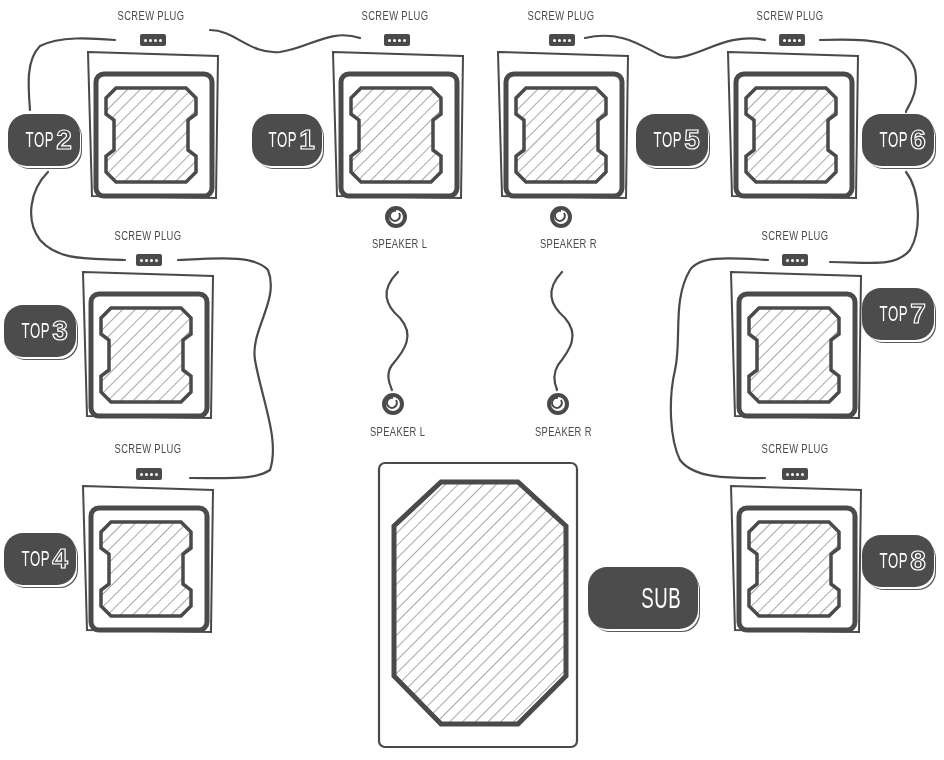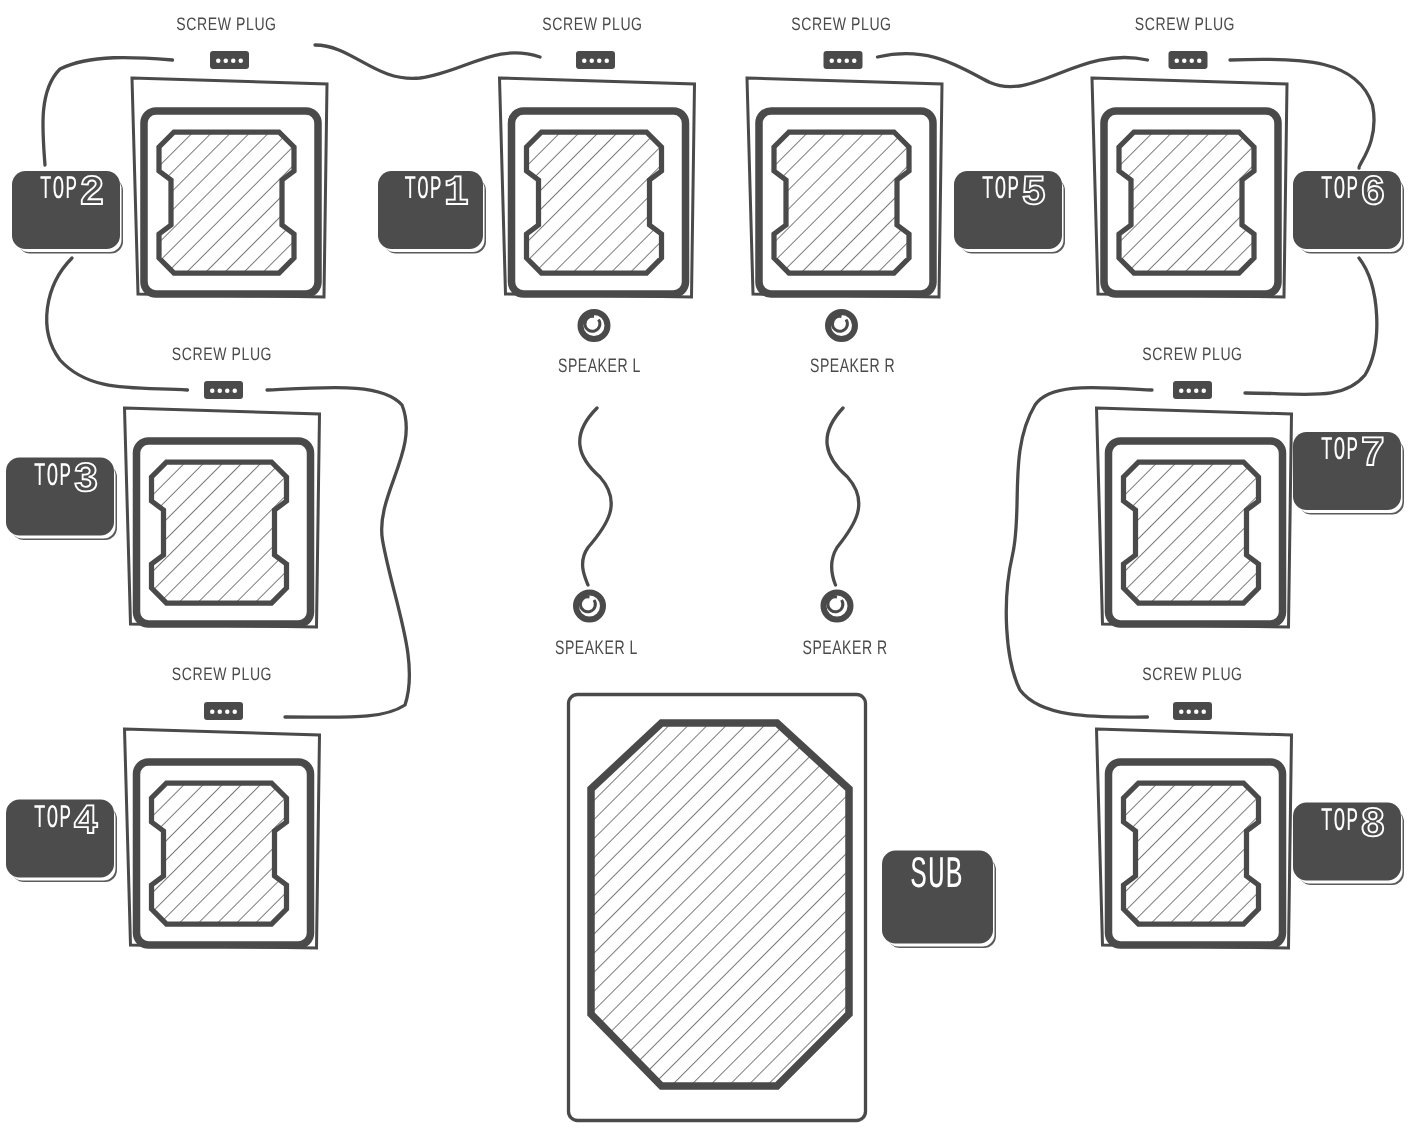--- a/index.html
+++ b/index.html
@@ -4,22 +4,22 @@
 <style>
   html, body { margin: 0; padding: 0; background: #ffffff; }
   body { width: 944px; height: 760px; position: relative; overflow: hidden;
          font-family: "DejaVu Sans Condensed", "DejaVu Sans", sans-serif; color: #4a4a4a; }
   #canvas { position: absolute; left: 0; top: 0; width: 944px; height: 760px; }
   .plug-label { position: absolute; font-family: "Liberation Sans Narrow", "Liberation Sans", sans-serif;
                 font-size: 12px; letter-spacing: 0.5px; color: #4a4a4a; transform: scaleX(0.78); transform-origin: center;
                 white-space: nowrap; text-align: center; width: 90px; }
   .plug { position: absolute; width: 26px; height: 12px; background: #4a4a4a; border-radius: 2px; }
   .plug i { position: absolute; top: 5px; width: 3px; height: 3px; background: #fff; border-radius: 50%; }
-  .tag { position: absolute; background: #4c4c4c; color: #fff; border-radius: 9px;
-         display: flex; align-items: flex-start; justify-content: center; font-family: Liberation Mono, monospace;
+  .tag { position: absolute; background: #4c4c4c; color: #fff; border-radius: 19px;
+         display: flex; align-items: center; justify-content: center; font-family: Liberation Sans, sans-serif;
          box-shadow: 2px 3px 0 -1px #fff, 3px 4px 0 -1px #5a5a5a; }
   .tag .t-text { font-size: 22px; transform: scaleX(0.6); letter-spacing: 1px; display: inline-block; }
   .tag .t-num { font-size: 28px; font-weight: bold; color: #4c4c4c; -webkit-text-stroke: 1.2px #fff;
                 margin-left: -8px; display: inline-block; }
   .sp-label { position: absolute; font-family: "Liberation Sans", sans-serif; font-size: 13px; color: #4a4a4a;
               transform: scaleX(0.72); transform-origin: left center; white-space: nowrap; letter-spacing: 0.5px; }
   .sub-tag .t-text { font-size: 30px; transform: scaleX(0.62); }
 </style>
 </head>
 <body>
@@ -189,20 +189,20 @@
 </div>
 <div class="tag" style="left:4px; top:533px; width:72px; height:52px;">
   <span class="t-text">TOP</span>
   <span class="t-num">4</span>
 </div>
 <div class="tag" style="left:862px; top:535px; width:72px; height:52px;">
   <span class="t-text">TOP</span>
   <span class="t-num">8</span>
 </div>
 
-<div class="tag sub-tag" style="left:588px; top:567px; width:74px; height:62px;">
+<div class="tag sub-tag" style="left:588px; top:567px; width:74px; height:62px;padding-left:36px;">
   <span class="t-text">SUB</span>
 </div>
 
 <div class="sp-label" style="left:372px; top:236px;">SPEAKER L</div>
 <div class="sp-label" style="left:540px; top:236px;">SPEAKER R</div>
 <div class="sp-label" style="left:370px; top:424px;">SPEAKER L</div>
 <div class="sp-label" style="left:535px; top:424px;">SPEAKER R</div>
 
 </body></html>

